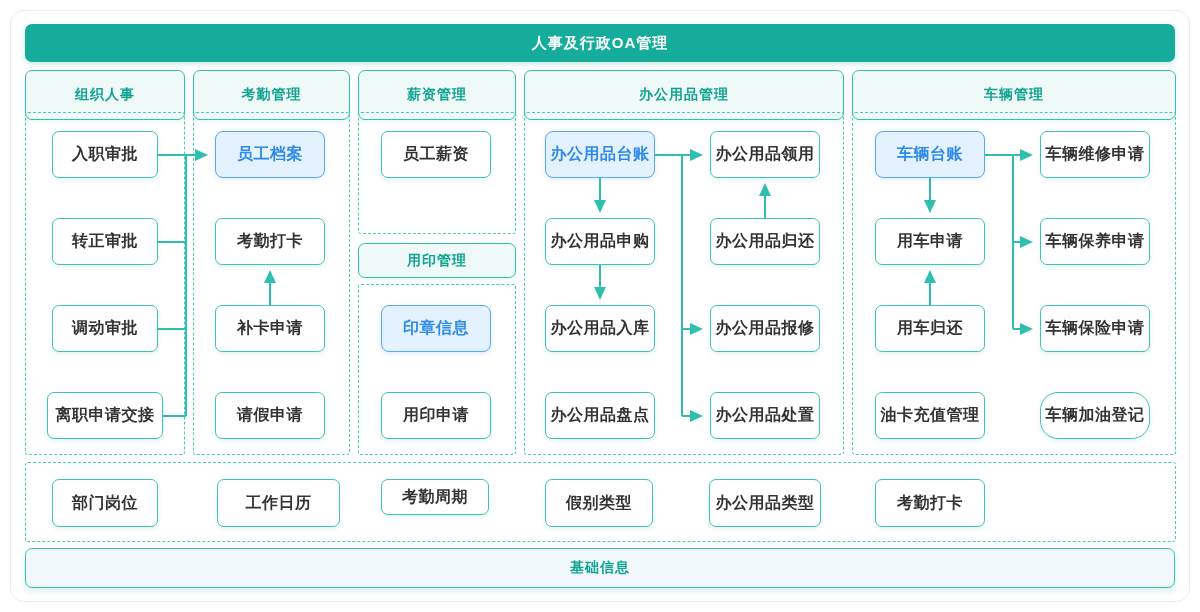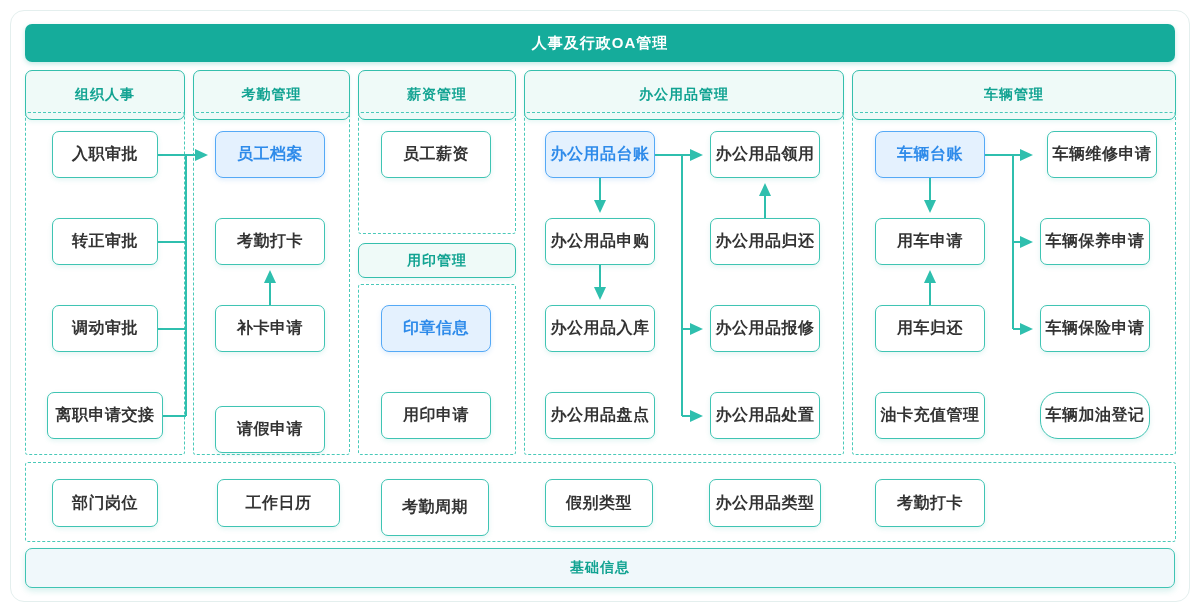--- a/index.html
+++ b/index.html
@@ -83,46 +83,46 @@
   </svg>
 
   <div class="node" style="left:52px; top:131px; width:106px;">入职审批</div>
   <div class="node" style="left:52px; top:218px; width:106px;">转正审批</div>
   <div class="node" style="left:52px; top:305px; width:106px;">调动审批</div>
   <div class="node" style="left:47px; top:392px; width:116px;">离职申请交接</div>
 
   <div class="node blue" style="left:215px; top:131px; width:110px;">员工档案</div>
   <div class="node" style="left:215px; top:218px; width:110px;">考勤打卡</div>
   <div class="node" style="left:215px; top:305px; width:110px;">补卡申请</div>
-  <div class="node" style="left:215px; top:392px; width:110px;margin-top:14px;">请假申请</div>
+  <div class="node" style="left:215px; top:392px; width:110px;">请假申请</div>
 
   <div class="node" style="left:381px; top:131px; width:110px;">员工薪资</div>
   <div class="node blue" style="left:381px; top:305px; width:110px;">印章信息</div>
   <div class="node" style="left:381px; top:392px; width:110px;">用印申请</div>
 
   <div class="node blue" style="left:545px; top:131px; width:110px;">办公用品台账</div>
   <div class="node" style="left:545px; top:218px; width:110px;">办公用品申购</div>
   <div class="node" style="left:545px; top:305px; width:110px;">办公用品入库</div>
   <div class="node" style="left:545px; top:392px; width:110px;">办公用品盘点</div>
   <div class="node" style="left:710px; top:131px; width:110px;">办公用品领用</div>
   <div class="node" style="left:710px; top:218px; width:110px;">办公用品归还</div>
   <div class="node" style="left:710px; top:305px; width:110px;">办公用品报修</div>
   <div class="node" style="left:710px; top:392px; width:110px;">办公用品处置</div>
 
   <div class="node blue" style="left:875px; top:131px; width:110px;">车辆台账</div>
   <div class="node" style="left:875px; top:218px; width:110px;">用车申请</div>
   <div class="node" style="left:875px; top:305px; width:110px;">用车归还</div>
   <div class="node" style="left:875px; top:392px; width:110px;">油卡充值管理</div>
-  <div class="node" style="left:1040px; top:131px; width:110px;margin-left:7px;">车辆维修申请</div>
+  <div class="node" style="left:1040px; top:131px; width:110px;">车辆维修申请</div>
   <div class="node" style="left:1040px; top:218px; width:110px;">车辆保养申请</div>
   <div class="node" style="left:1040px; top:305px; width:110px;">车辆保险申请</div>
   <div class="node" style="left:1040px; top:392px; width:110px;border-radius:18px;">车辆加油登记</div>
 
   <div class="node" style="left:52px;  top:479px; width:106px; height:48px;">部门岗位</div>
   <div class="node" style="left:217px; top:479px; width:123px; height:48px;">工作日历</div>
-  <div class="node" style="left:381px; top:479px; width:108px; height:57px;">考勤周期</div>
+  <div class="node" style="left:381px; top:479px; width:108px; height:36px;">考勤周期</div>
   <div class="node" style="left:545px; top:479px; width:108px; height:48px;">假别类型</div>
   <div class="node" style="left:709px; top:479px; width:112px; height:48px;">办公用品类型</div>
   <div class="node" style="left:875px; top:479px; width:110px; height:48px;">考勤打卡</div>
 
   <div class="footer-bar">基础信息</div>
 
 </div>
 
 </body></html>

